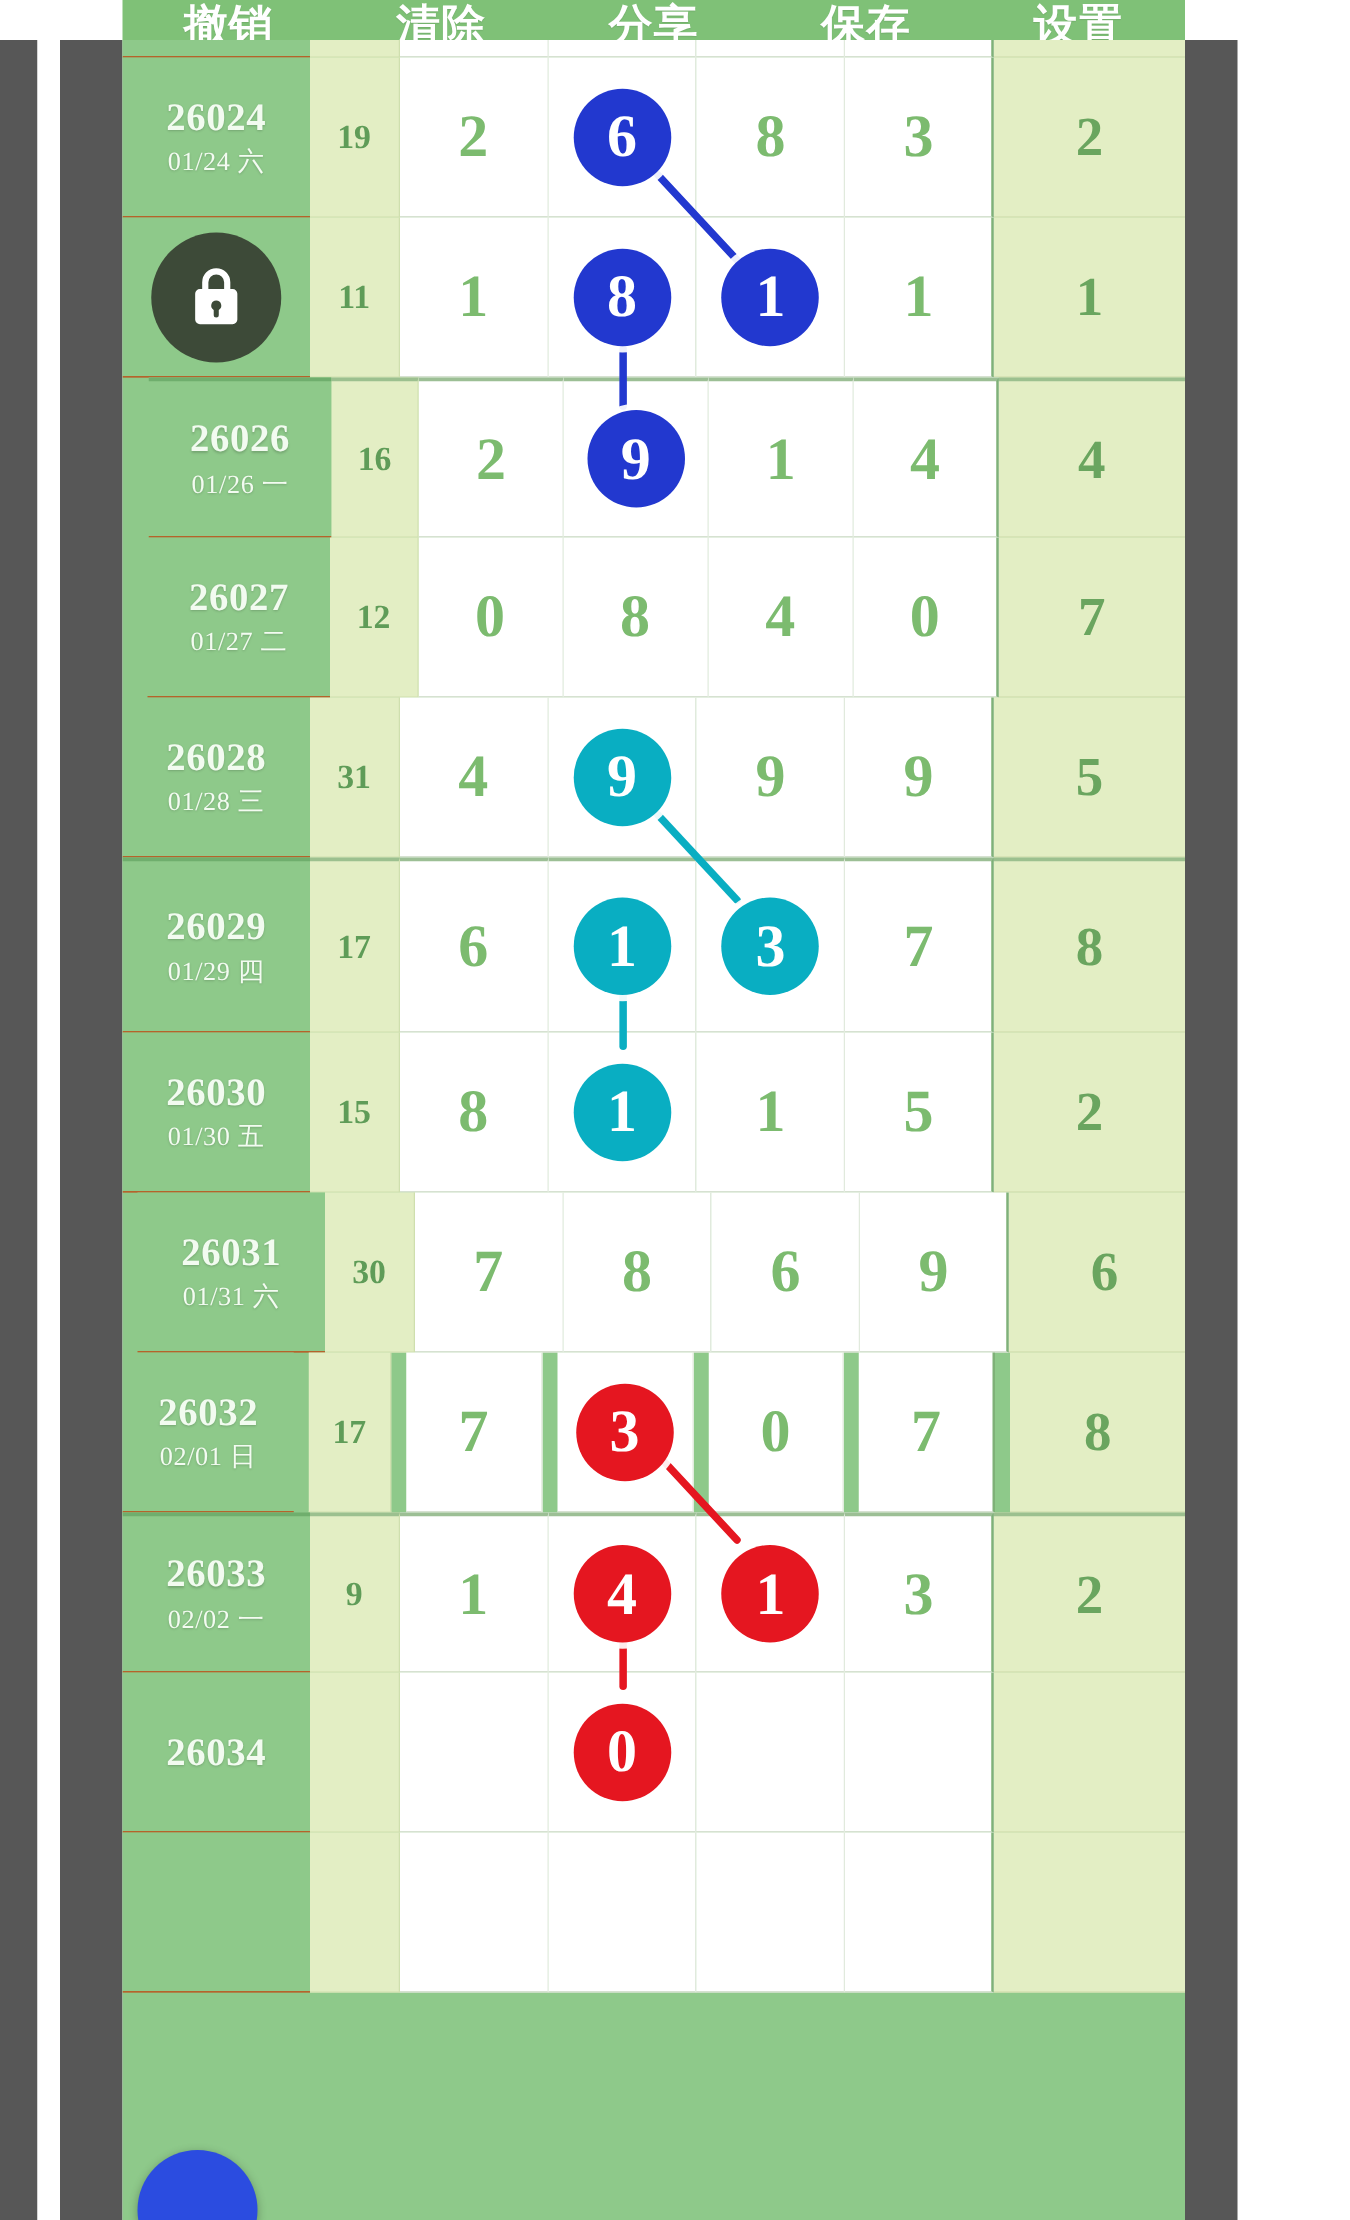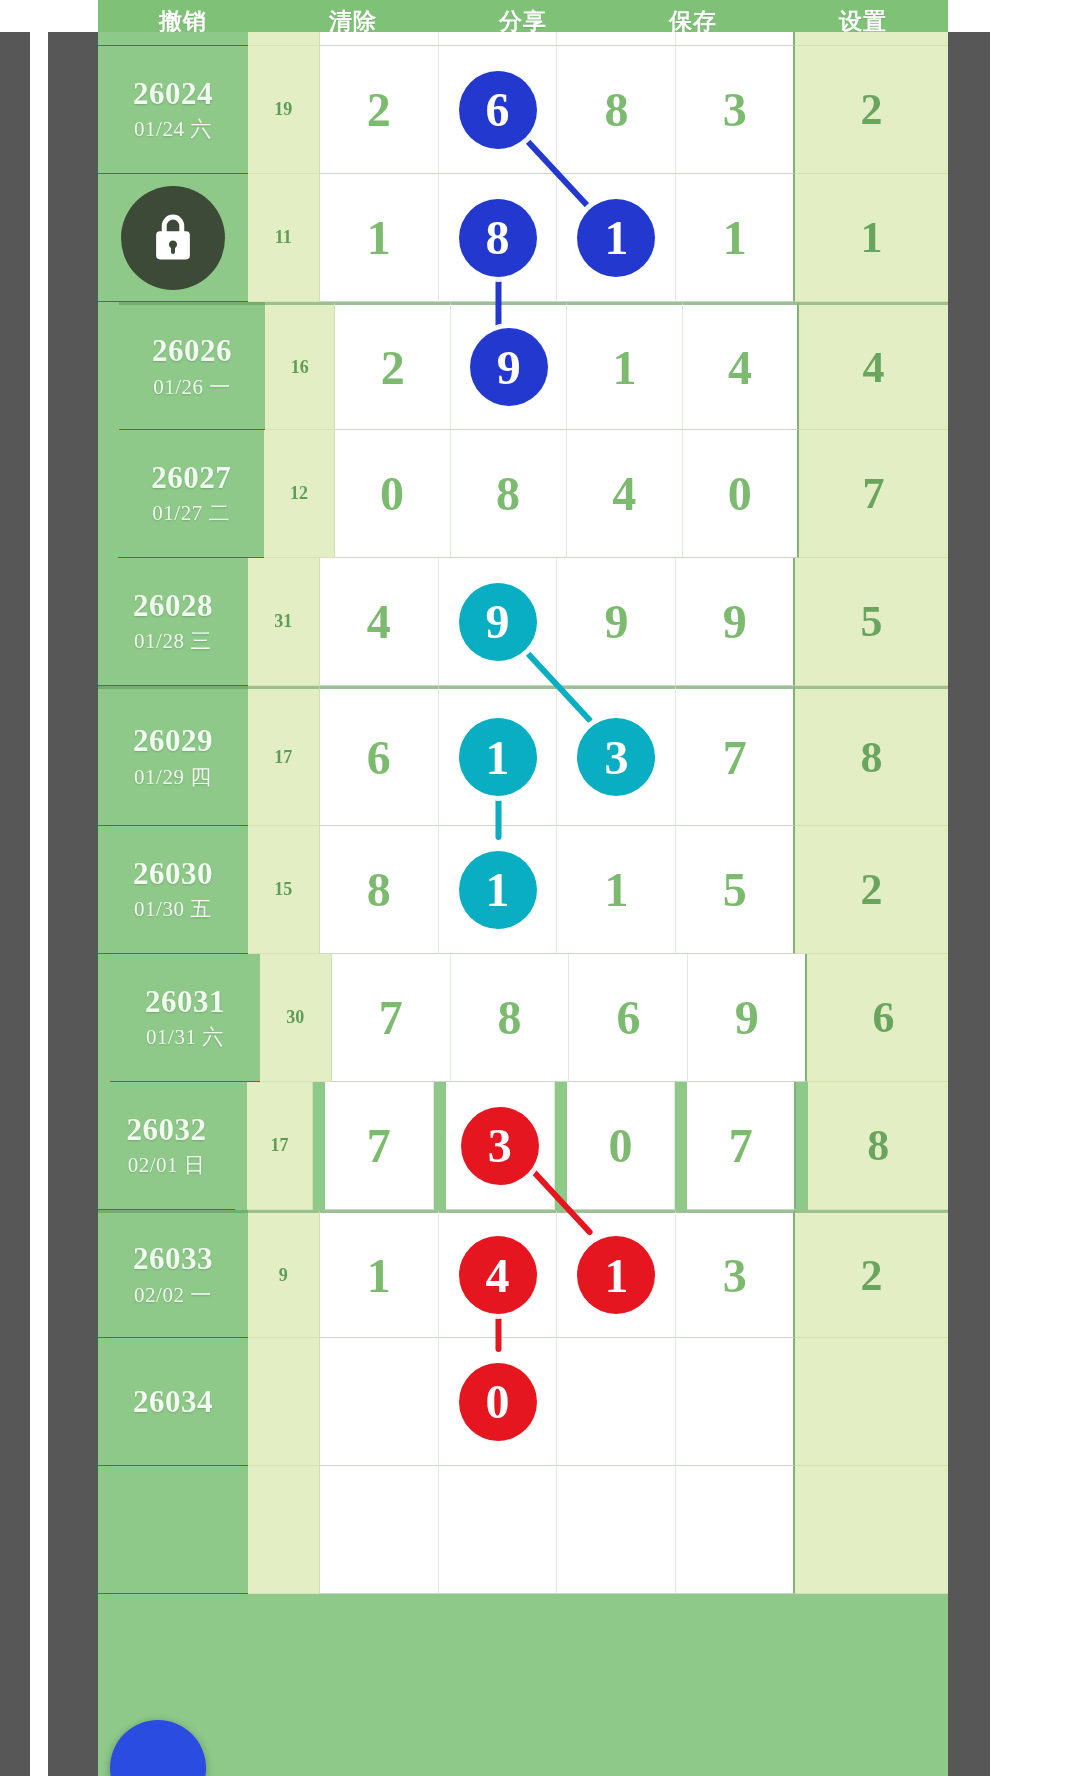--- a/index.html
+++ b/index.html
@@ -22,21 +22,21 @@
 
   
   #toolbar {
     position: absolute; left: 98px; top: 0; width: 850px; height: 32px;
     background: #7fc177; display: flex; align-items: flex-end;
     overflow: hidden; z-index: 30;
   }
   .tb-item {
     flex: 1; text-align: center; color: #ffffff;
     font-family: "Liberation Sans", sans-serif;
-    font-size: 23px; font-weight: 600;
+    font-size: 35px; font-weight: 600;
     line-height: 30px; letter-spacing: 1px;
     position: relative; top: 4px;
     text-shadow: 0 1px 1px rgba(0,0,0,.10);
     white-space: nowrap;
   }
 
   
   #table {
     position: absolute; left: 98px; top: 32px;
     width: 850px; height: 1744px;
@@ -59,21 +59,21 @@
   }
   .lbl-date {
     color: #f3fbf1; font-size: 21px; font-weight: normal;
     letter-spacing: .5px; margin-top: 4px;
     text-shadow: 0 1px 2px rgba(0,0,0,.18);
   }
 
   .c-sum {
     width: 72px; background: #e3eec4;
     display: flex; align-items: center; justify-content: center;
-    color: #5f9c58; font-size: 18px; font-weight: bold;
+    color: #5f9c58; font-size: 27px; font-weight: bold;
     border-bottom: 1px solid #d6e3b4; border-right: 1px solid #cfdfae;
   }
   .c-sum.sep-top { border-top: 3px solid #9cc08f; }
 
   .c-num {
     width: 119px; background: #ffffff;
     display: flex; align-items: center; justify-content: center;
     color: #7cbb6f; font-size: 48px; font-weight: bold;
     border-bottom: 1px solid #c9d8c2; border-right: 1px solid #e1eadd;
     position: relative;

